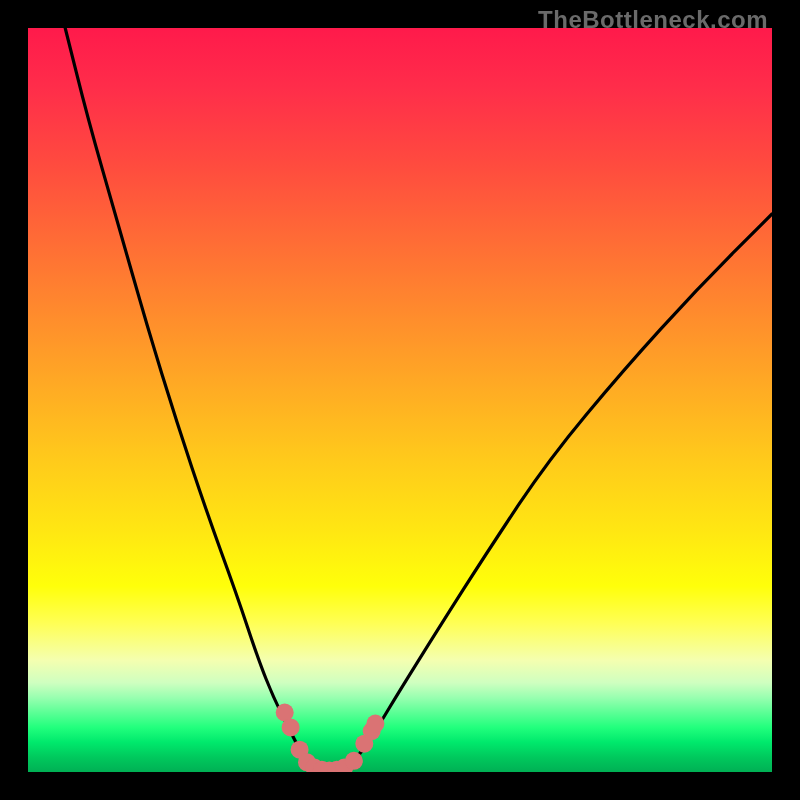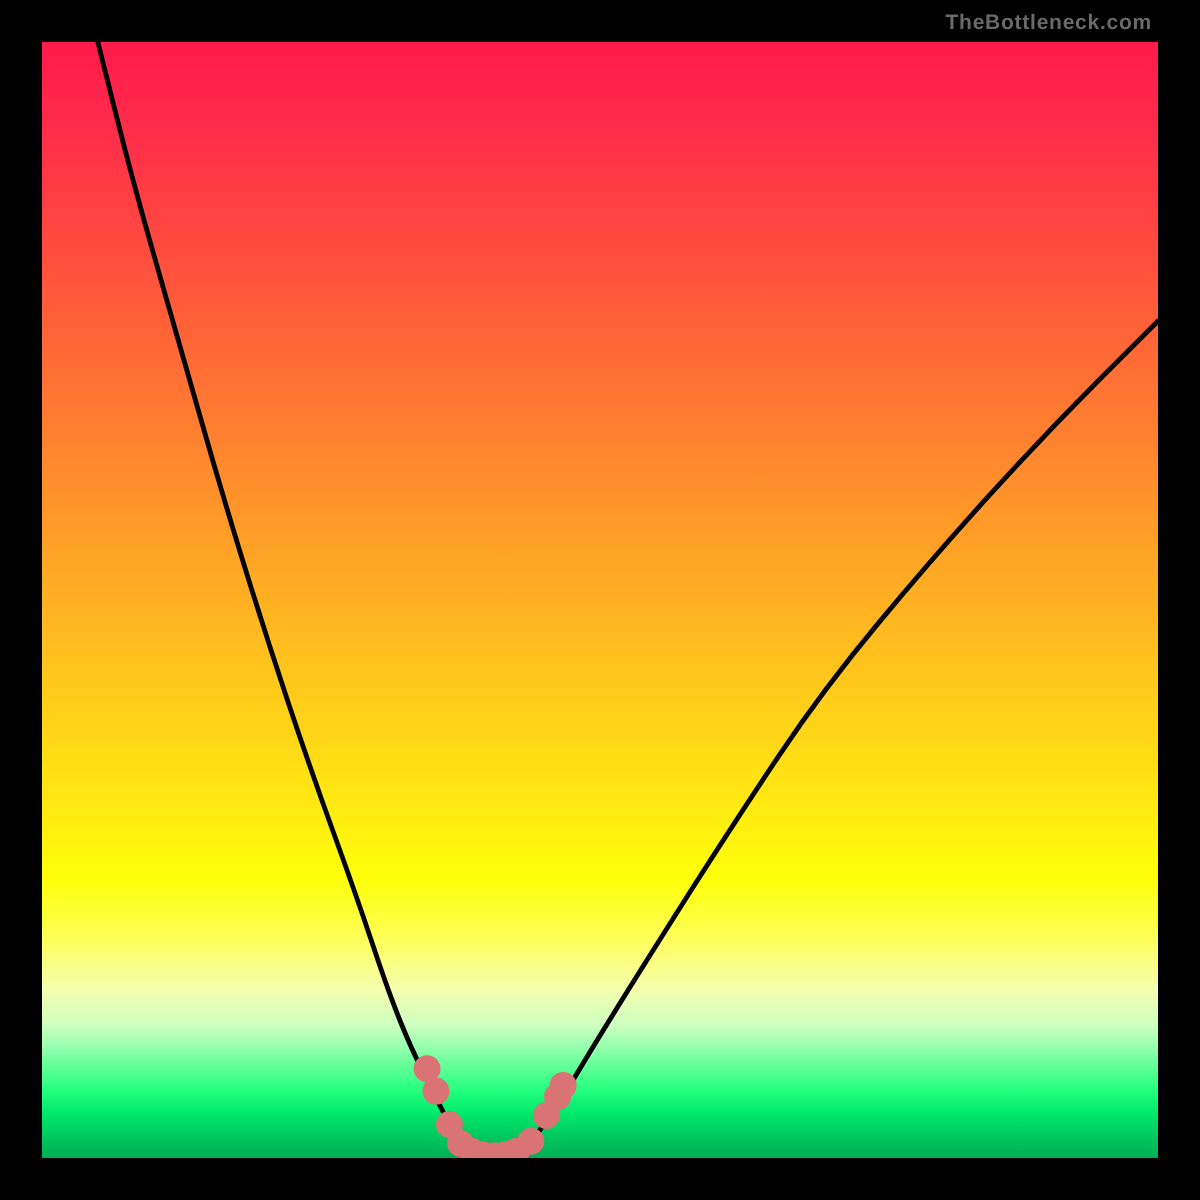--- a/index.html
+++ b/index.html
@@ -46,21 +46,21 @@
       #22ff7d 94%,
       #00e96c 96%,
       #00c95d 98%,
       #00b054 100%
     );
   }
   .watermark {
     position: absolute;
     top: 6px;
     right: 32px;
-    font-size: 14px;
+    font-size: 24px;
     font-weight: 600;
     color: #6a6a6a;
     letter-spacing: 0.5px;
   }
   svg.curve {
     position: absolute;
     top: 0; left: 0;
     width: 744px; height: 744px;
   }
 </style>

